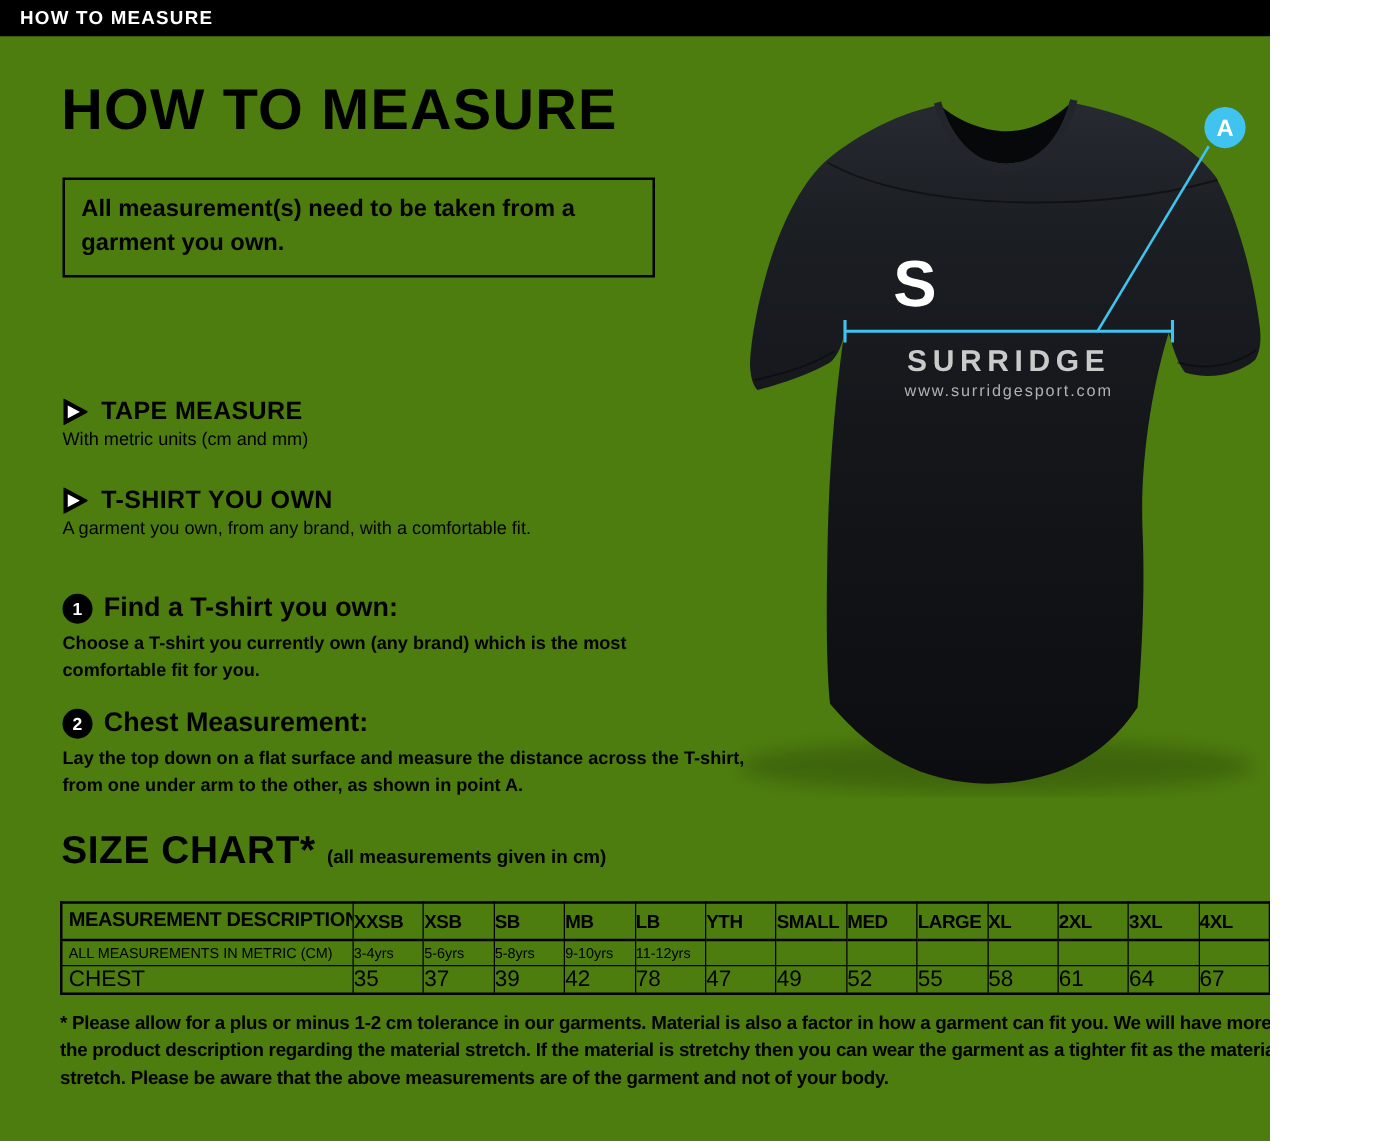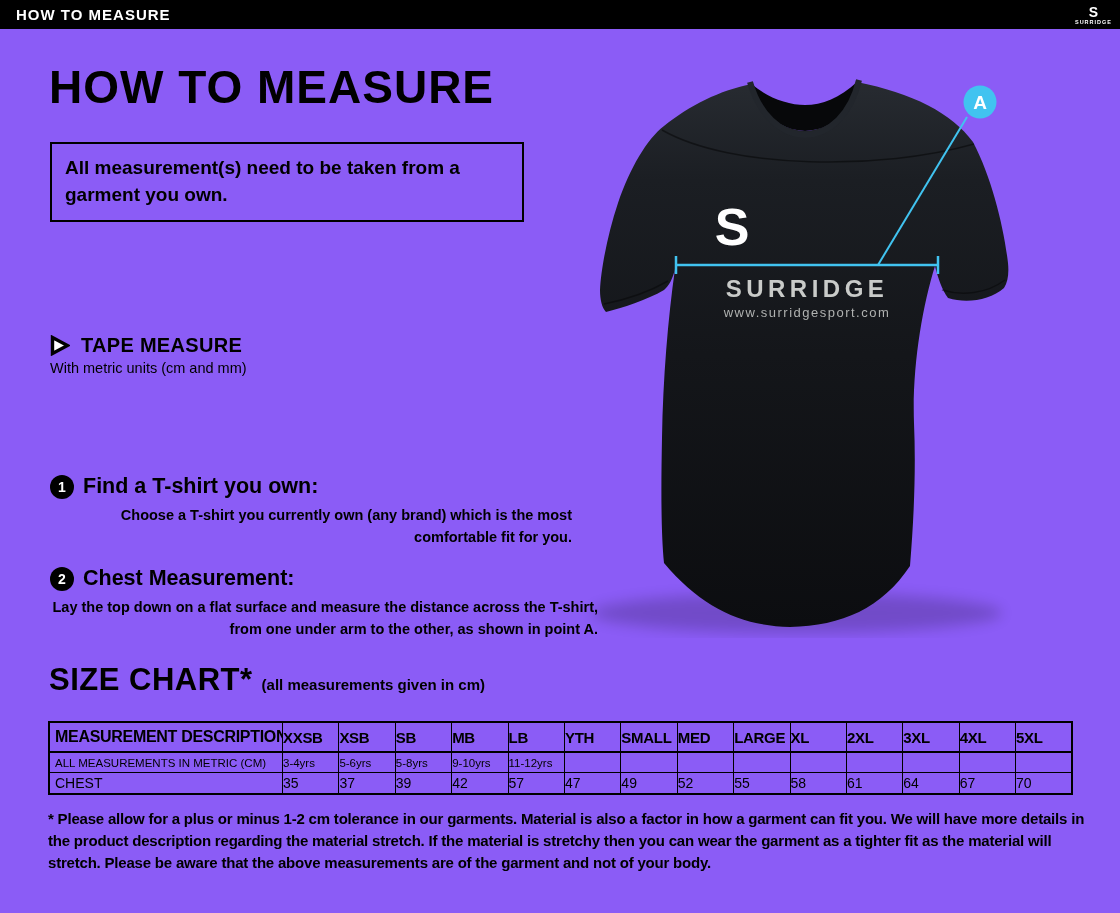--- a/index.html
+++ b/index.html
@@ -1,62 +1,62 @@
 <!DOCTYPE html>
 <html><head>
 <meta charset="utf-8">
 <style>
   html,body{margin:0;padding:0;background:#fff;}
-  .screen{position:relative;width:1120px;height:913px;background:#8b5cf6;
+  .screen{position:relative;width:1016px;height:913px;background:#4d7c0f;
           font-family:"Liberation Sans",sans-serif;color:#000;overflow:hidden;}
 
   
   .topbar{position:absolute;left:0;top:0;width:1120px;height:29px;background:#000;
           display:flex;align-items:center;justify-content:space-between;
           padding:0 8px 0 16px;box-sizing:border-box;}
   .topbar-title{color:#fff;font-size:15px;font-weight:bold;letter-spacing:1px;}
   .topbar-logo{display:flex;flex-direction:column;align-items:center;line-height:1;margin-top:1px;}
   .topbar-logo .s-glyph{color:#fff;font-weight:800;font-size:14px;transform:scale(1,1.05);}
   .topbar-logo .brand{color:#fff;font-size:5.5px;font-weight:bold;letter-spacing:1px;margin-top:1px;}
 
   
   .page-title{position:absolute;left:49px;top:64px;margin:0;font-size:46px;font-weight:800;
               letter-spacing:1px;line-height:1;}
   .notice-box{position:absolute;left:50px;top:142px;width:444px;border:2.5px solid #000;
               padding:11px 13px;font-size:19px;font-weight:bold;line-height:1.42;}
   .need-heading{position:absolute;left:49px;top:252px;margin:0;font-size:27px;font-weight:800;
                 letter-spacing:0.5px;}
-  .need-item{position:absolute;left:50px;margin-top:16px;}
+  .need-item{position:absolute;left:50px;}
   .need-item .row{display:flex;align-items:center;gap:11px;}
   .need-item .label{font-size:20px;font-weight:800;letter-spacing:0.3px;}
   .need-item .desc{margin-top:3px;font-size:14.5px;font-weight:normal;}
   #need-1{top:318px;} #need-2{top:389px;}
 
   .step{position:absolute;left:50px;}
   .step .row{display:flex;align-items:center;gap:9px;}
   .step .num{width:24px;height:24px;border-radius:50%;background:#000;color:#fff;
              display:flex;align-items:center;justify-content:center;
              font-size:14px;font-weight:bold;}
   .step .title{font-size:21.5px;font-weight:800;}
-  .step .desc{margin-top:6px;font-size:14.5px;font-weight:bold;line-height:1.5;text-align:right;}
+  .step .desc{margin-top:6px;font-size:14.5px;font-weight:bold;line-height:1.5;}
   #step-1{top:474px;} #step-1 .desc{width:522px;}
   #step-2{top:566px;} #step-2 .desc{width:548px;}
 
   
   .chart-heading{position:absolute;left:49px;top:662px;display:flex;align-items:baseline;justify-content:center;}
   .chart-heading .main{font-size:31px;font-weight:800;letter-spacing:0.5px;}
   .chart-heading .sub{font-size:15px;font-weight:bold;margin-left:9px;}
   table.size-table{position:absolute;left:48px;top:721px;width:1025px;border-collapse:collapse;
                    table-layout:fixed;border:2.5px solid #000;}
   .size-table th,.size-table td{border:1.5px solid #000;text-align:left;padding:0;
                                 overflow:hidden;white-space:nowrap;}
   .size-table th{height:28px;font-size:15px;font-weight:bold;letter-spacing:-0.3px;}
   .size-table th.desc-col{width:227px;text-align:right;padding-left:5px;font-size:16px;}
   .size-table tr.age-row td{height:19px;font-size:11.5px;font-weight:normal;}
-  .size-table tr.value-row td{height:20px;font-size:14px;font-weight:normal;}
+  .size-table tr.value-row td{height:20px;font-size:18px;font-weight:normal;}
   .size-table td.desc-col{text-align:left;padding-left:5px;}
   .size-table thead th{border-bottom-width:2.5px;}
 
   .footnote{position:absolute;left:48px;top:808px;width:1046px;font-size:15px;font-weight:bold;
             line-height:1.48;letter-spacing:-0.2px;}
 
   
   .shirt-wrap{position:absolute;left:552px;top:38px;width:568px;height:600px;}
 </style>
 </head>
@@ -79,20 +79,29 @@
   <div class="need-item" id="need-1">
     <div class="row">
       <svg width="20" height="21" viewBox="0 0 20 21">
         <polygon points="2.5,2.5 17.5,10.5 2.5,18.5" fill="#fff" stroke="#000" stroke-width="3.4"></polygon>
       </svg>
       <span class="label">TAPE MEASURE</span>
     </div>
     <div class="desc">With metric units (cm and mm)</div>
   </div>
 
+  <div class="need-item" id="need-2">
+    <div class="row">
+      <svg width="20" height="21" viewBox="0 0 20 21">
+        <polygon points="2.5,2.5 17.5,10.5 2.5,18.5" fill="#fff" stroke="#000" stroke-width="3.4"></polygon>
+      </svg>
+      <span class="label">T-SHIRT YOU OWN</span>
+    </div>
+    <div class="desc">A garment you own, from any brand, with a comfortable fit.</div>
+  </div>
 
   <div class="step" id="step-1">
     <div class="row">
       <span class="num">1</span>
       <span class="title">Find a T-shirt you own:</span>
     </div>
     <div class="desc">Choose a T-shirt you currently own (any brand) which is the most comfortable fit for you.</div>
   </div>
 
   <div class="step" id="step-2">
@@ -145,21 +154,21 @@
           <td></td>
           <td></td>
           <td></td>
         </tr>
         <tr class="value-row">
           <td class="desc-col">CHEST</td>
           <td>35</td>
           <td>37</td>
           <td>39</td>
           <td>42</td>
-          <td>57</td>
+          <td>78</td>
           <td>47</td>
           <td>49</td>
           <td>52</td>
           <td>55</td>
           <td>58</td>
           <td>61</td>
           <td>64</td>
           <td>67</td>
           <td>70</td>
         </tr>

